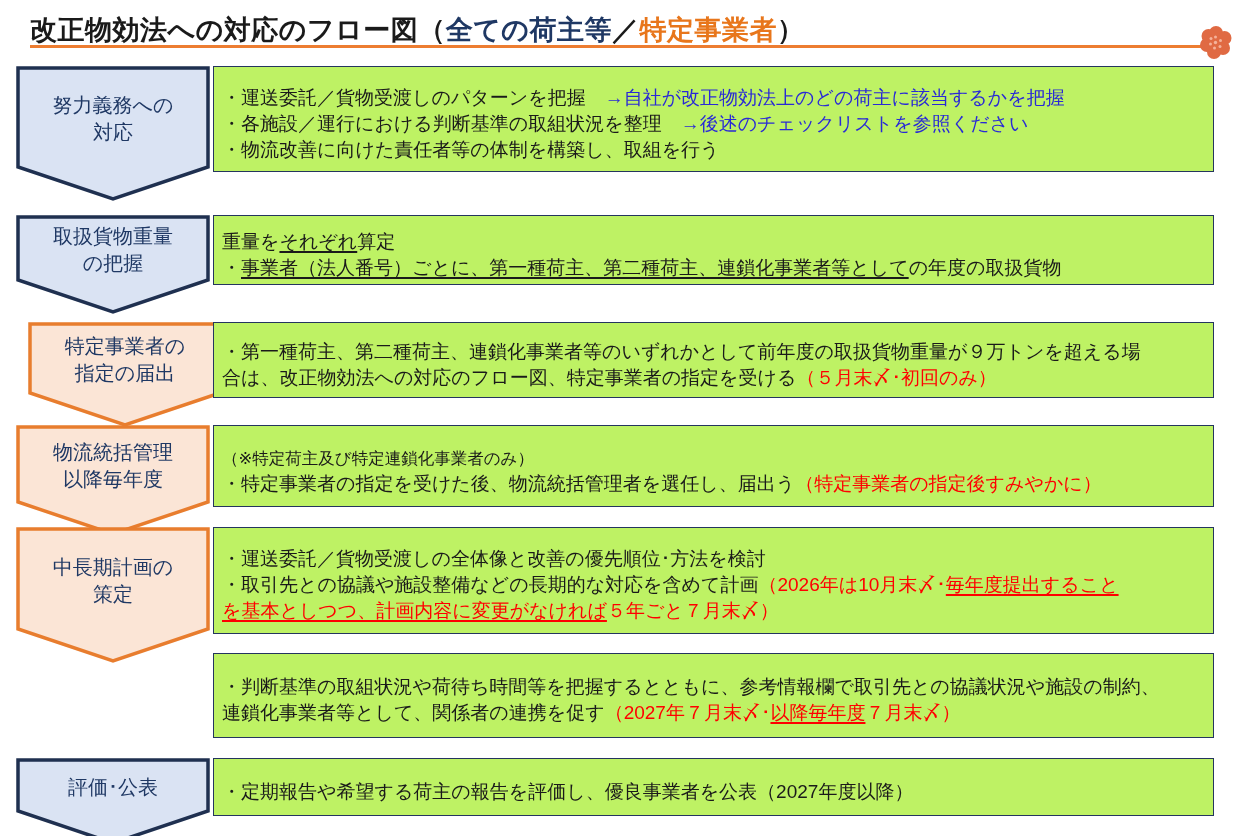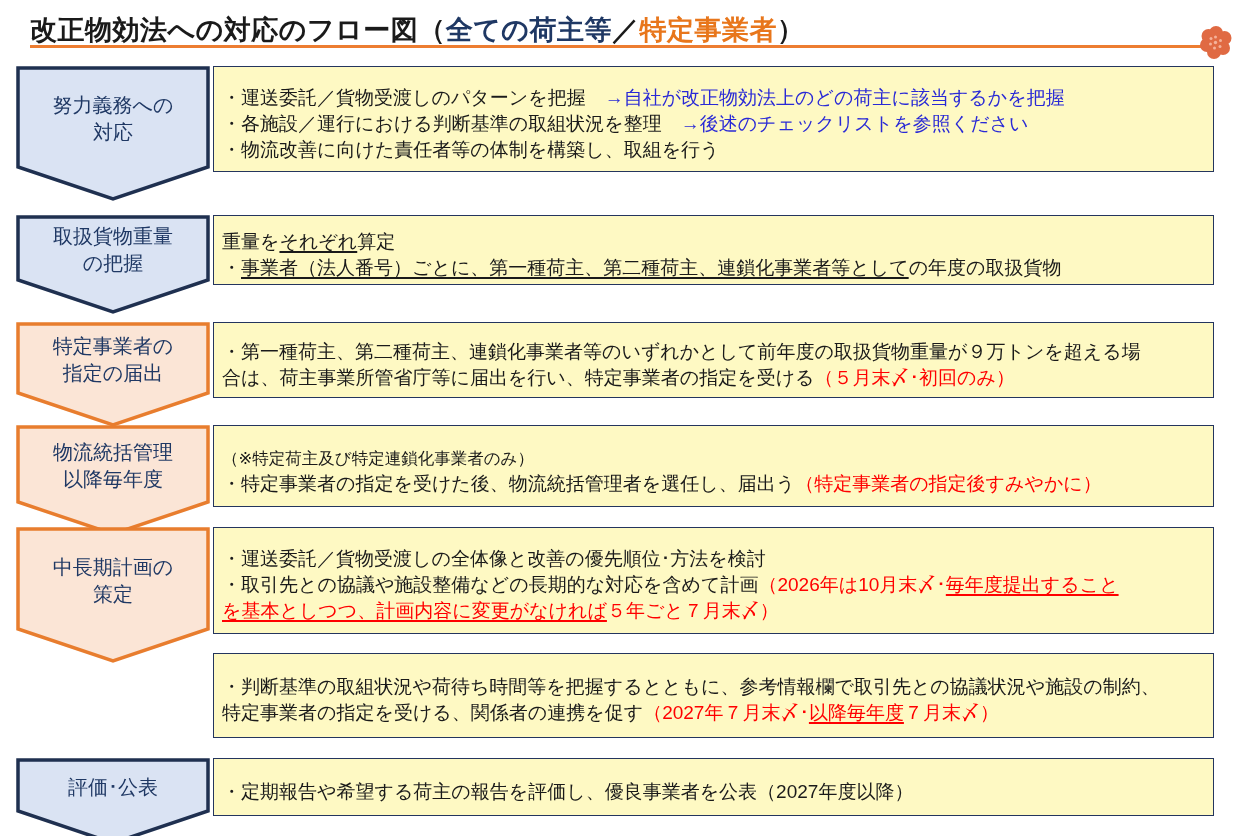--- a/index.html
+++ b/index.html
@@ -27,21 +27,21 @@
   .chev{ position:absolute; left:0; top:0; width:194px; }
   .chev svg{ position:absolute; left:0; top:0; overflow:visible; }
   .chev-label{
     position:absolute; left:0; top:0; width:194px; height:100%;
     display:flex; align-items:center; justify-content:center; text-align:center;
     white-space:pre-line; font-size:20px; line-height:27px; color:#1f3864;
     font-weight:400;
   }
   .content-box{
     position:absolute; left:197px; top:0; right:0; height:100%;
-    background:#fef9c3; border:1.5px solid #24355e;
+    background:#bef264; border:1.5px solid #24355e;
     display:flex; flex-direction:column; justify-content:center;
     padding:11px 6px 2px 8px; overflow:hidden;
   }
   .content-line{ font-size:19px; line-height:26px; white-space:nowrap; color:#1a1a1a; }
   .seg{ }
   .seg.black{ color:#1a1a1a; }
   .seg.blue{ color:#2929d6; }
   .seg.red{ color:#ff0000; }
   .seg.u{ text-decoration:underline; text-underline-offset:3px; text-decoration-thickness:1.5px; }
   .seg.small{ font-size:16.5px; }
@@ -98,30 +98,30 @@
           </svg>
           <div class="chev-label">取扱貨物重量
 の把握</div>
         </div>
         <div class="content-box">
           <div class="content-line"><span class="seg black">重量を</span><span class="seg black u">それぞれ</span><span class="seg black">算定</span></div>
           <div class="content-line"><span class="seg black">・</span><span class="seg black u">事業者（法人番号）ごとに、第一種荷主、第二種荷主、連鎖化事業者等として</span><span class="seg black">の年度の取扱貨物</span></div>
         </div>
       </div>
       <div class="row" style="top: 322px; height: 76px;">
-        <div class="chev" style="height: 76px;">
+        <div class="chev" style="height: 76px; margin-left: 12px;">
           <svg width="194" height="106" viewBox="0 0 194 106">
             <polygon points="2,2 192,2 192,71 97,103 2,71" fill="#fbe5d6" stroke="#e87d2e" stroke-width="3.5" stroke-linejoin="miter"></polygon>
           </svg>
           <div class="chev-label">特定事業者の
 指定の届出</div>
         </div>
         <div class="content-box">
           <div class="content-line"><span class="seg black">・第一種荷主、第二種荷主、連鎖化事業者等のいずれかとして前年度の取扱貨物重量が９万トンを超える場</span></div>
-          <div class="content-line"><span class="seg black">合は、荷主事業所管省庁等に届出を行い、特定事業者の指定を受ける</span><span class="seg red">（５月末〆･初回のみ）</span></div>
+          <div class="content-line"><span class="seg black">合は、改正物効法への対応のフロー図、特定事業者の指定を受ける</span><span class="seg red">（５月末〆･初回のみ）</span></div>
         </div>
       </div>
       <div class="row" style="top: 425px; height: 82px;">
         <div class="chev" style="height: 82px;">
           <svg width="194" height="112" viewBox="0 0 194 112">
             <polygon points="2,2 192,2 192,77 97,109 2,77" fill="#fbe5d6" stroke="#e87d2e" stroke-width="3.5" stroke-linejoin="miter"></polygon>
           </svg>
           <div class="chev-label">物流統括管理
 以降毎年度</div>
         </div>
@@ -140,21 +140,21 @@
         </div>
         <div class="content-box">
           <div class="content-line"><span class="seg black">・運送委託／貨物受渡しの全体像と改善の優先順位･方法を検討</span></div>
           <div class="content-line"><span class="seg black">・取引先との協議や施設整備などの長期的な対応を含めて計画</span><span class="seg red">（2026年は10月末〆･</span><span class="seg red u">毎年度提出すること</span></div>
           <div class="content-line"><span class="seg red u">を基本としつつ、計画内容に変更がなければ</span><span class="seg red">５年ごと７月末〆）</span></div>
         </div>
       </div>
       <div class="row" style="top: 653px; height: 85px;">
         <div class="content-box">
           <div class="content-line"><span class="seg black">・判断基準の取組状況や荷待ち時間等を把握するとともに、参考情報欄で取引先との協議状況や施設の制約、</span></div>
-          <div class="content-line"><span class="seg black">特定事業者の指定を受ける、関係者の連携を促す</span><span class="seg red">（2027年７月末〆･</span><span class="seg red u">以降毎年度</span><span class="seg red">７月末〆）</span></div>
+          <div class="content-line"><span class="seg black">連鎖化事業者等として、関係者の連携を促す</span><span class="seg red">（2027年７月末〆･</span><span class="seg red u">以降毎年度</span><span class="seg red">７月末〆）</span></div>
         </div>
       </div>
       <div class="row" style="top: 758px; height: 58px;">
         <div class="chev" style="height: 58px;">
           <svg width="194" height="88" viewBox="0 0 194 88">
             <polygon points="2,2 192,2 192,53 97,85 2,53" fill="#dae3f3" stroke="#1f3050" stroke-width="3.5" stroke-linejoin="miter"></polygon>
           </svg>
           <div class="chev-label">評価･公表</div>
         </div>
         <div class="content-box">

